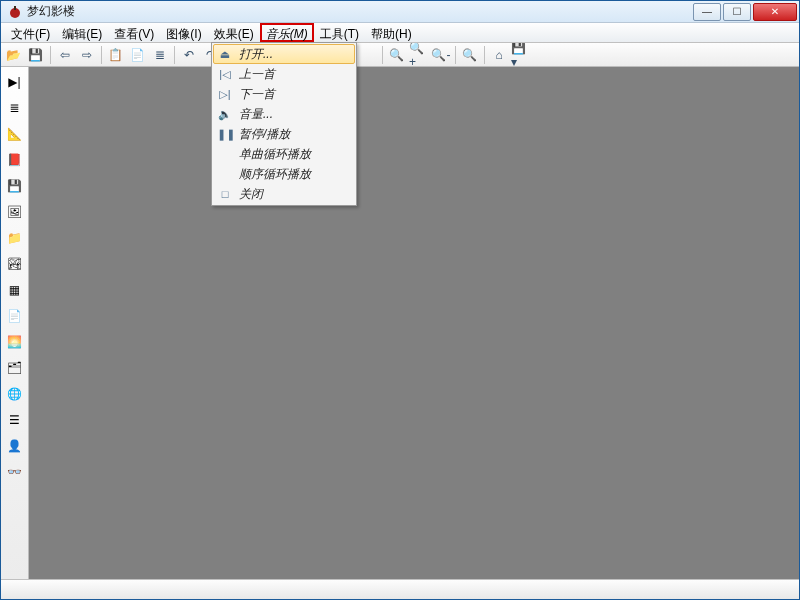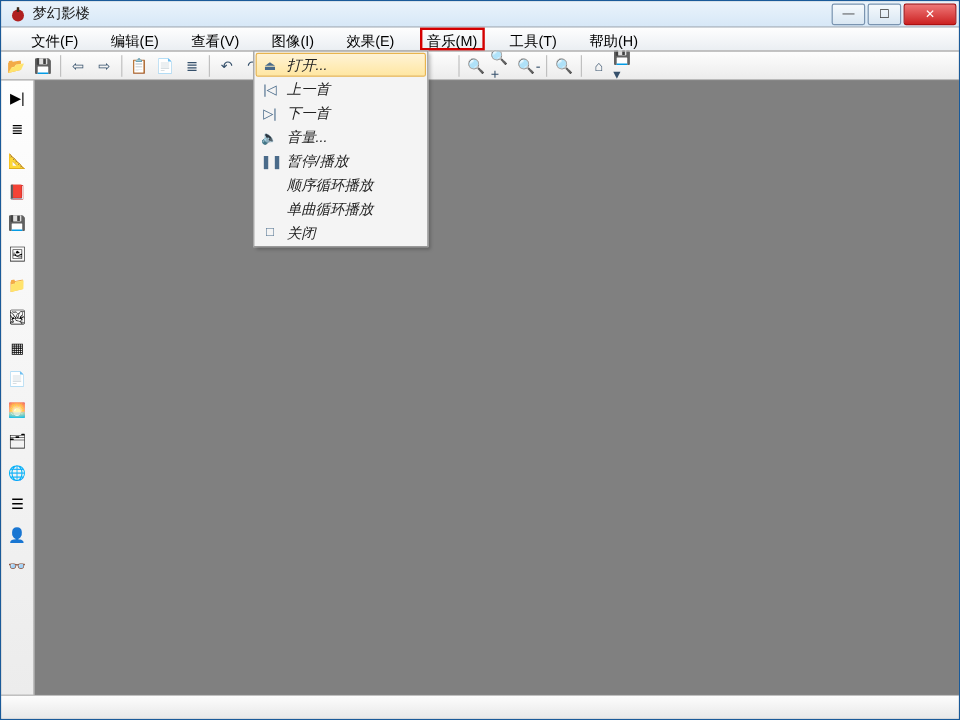--- a/index.html
+++ b/index.html
@@ -8,22 +8,22 @@
 .window { width: 800px; height: 600px; background: #a3a3a3; border: 1px solid #1a5a99; display: flex; flex-direction: column; }
 
 .titlebar { height: 22px; background: linear-gradient(to bottom, #eaf3fb, #d7e8f7); display: flex; align-items: center; padding: 0 2px; border-bottom: 1px solid #b8c7d6; }
 .titlebar .app-icon { width: 16px; height: 16px; margin: 0 4px; display:flex;align-items:center;justify-content:center; }
 .titlebar .title { flex: 0 0 auto; color: #1a1a1a; }
 .titlebar .spacer { flex: 1; }
 .win-btn { width: 28px; height: 18px; margin-left: 2px; border: 1px solid #7a94b0; border-radius: 2px; background: linear-gradient(to bottom,#f5f9fc,#d9e7f3); display:flex;align-items:center;justify-content:center; font-size:10px; color:#333; }
 .win-btn.close { background: linear-gradient(to bottom,#e77,#c22); color:#fff; border-color:#a11; width:44px; }
 
 .menubar { height: 20px; background: linear-gradient(to bottom,#fefefe,#eaeef2); border-bottom:1px solid #c0c0c0; display:flex; align-items:stretch; padding-left:4px; position:relative; }
-.menuitem { padding: 3px 6px 0 6px; cursor:default;margin-left:15px; }
-.menuitem.highlight { border:2px solid #d40000; padding:1px 4px 0 4px; }
+.menuitem { padding: 3px 6px 0 6px; cursor:default; }
+.menuitem.highlight { border:2px solid #d40000; padding:1px 4px 0 4px;font-style:italic; }
 
 .toolbar { height: 24px; background: linear-gradient(to bottom,#fdfdfd,#ececec); border-bottom:1px solid #bcbcbc; display:flex; align-items:center; padding:0 2px; gap:0; }
 .tbtn { width:22px; height:20px; display:flex; align-items:center; justify-content:center; color:#35506b; border:1px solid transparent; }
 .tsep { width:1px; height:18px; background:#c0c0c0; margin:0 3px; }
 
 .body { flex:1; display:flex; background:#808080; min-height:0; }
 .left-toolbar { width:28px; background: linear-gradient(to bottom,#fefefe,#ececec); border-right:1px solid #bcbcbc; display:flex; flex-direction:column; align-items:center; padding-top:6px; gap:8px; }
 .lbtn { width:18px; height:18px; display:flex; align-items:center; justify-content:center; }
 .workspace { flex:1; background:#808080; position:relative; }
 
@@ -82,25 +82,25 @@
       <div class="row">
         <span class="ico">🔈</span>
         <span class="lbl">音量...</span>
       </div>
       <div class="row">
         <span class="ico">❚❚</span>
         <span class="lbl">暂停/播放</span>
       </div>
       <div class="row">
         <span class="ico"></span>
-        <span class="lbl">顺序循环播放</span>
+        <span class="lbl">单曲循环播放</span>
       </div>
       <div class="row">
         <span class="ico"></span>
-        <span class="lbl">单曲循环播放</span>
+        <span class="lbl">顺序循环播放</span>
       </div>
       <div class="row">
         <span class="ico">□</span>
         <span class="lbl">关闭</span>
       </div>
     </div>
   </div>
 
   <div class="toolbar">
     <div class="tbtn">📂</div>

